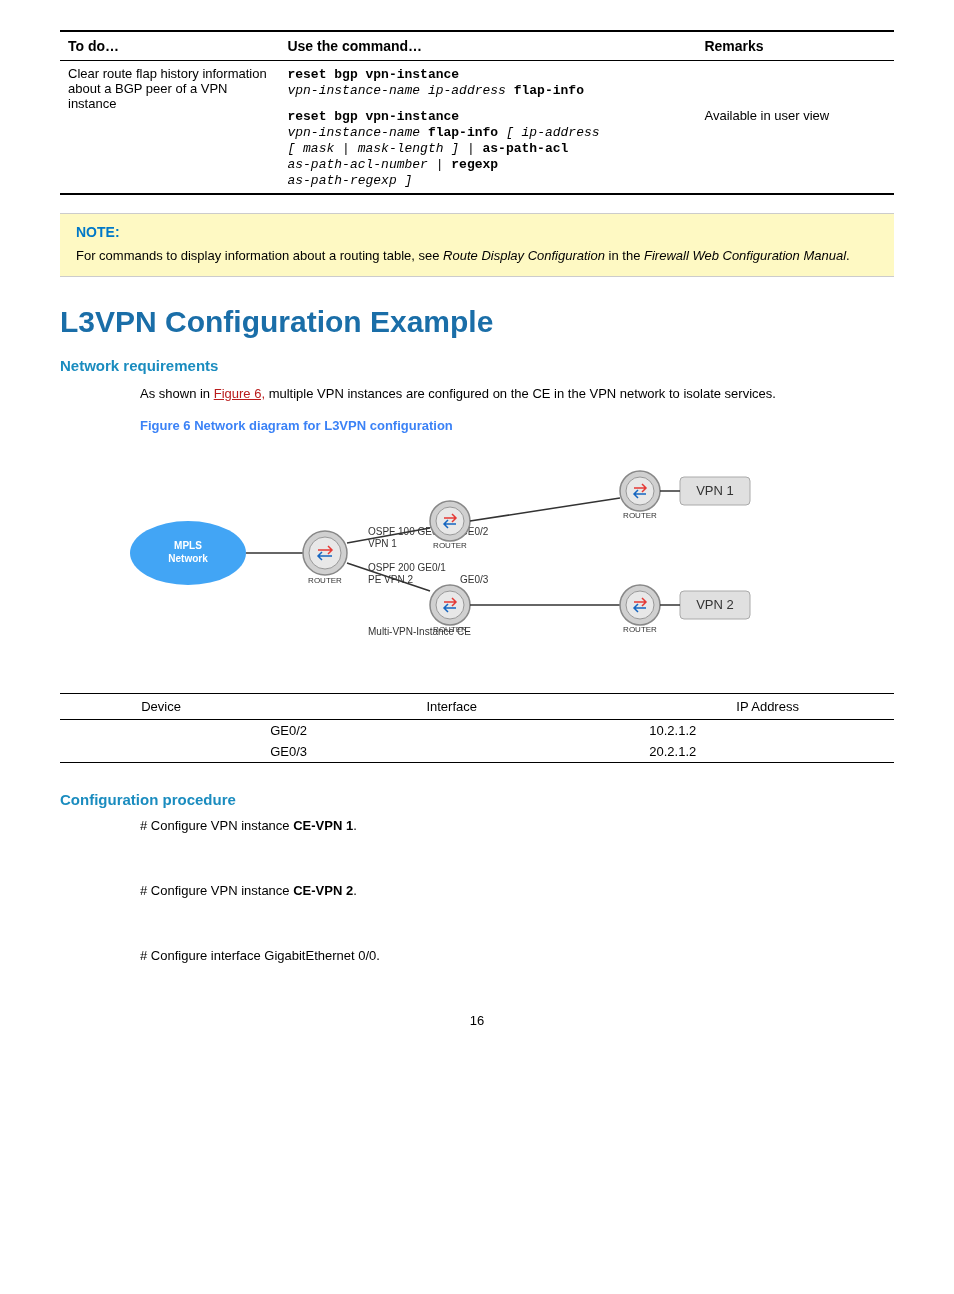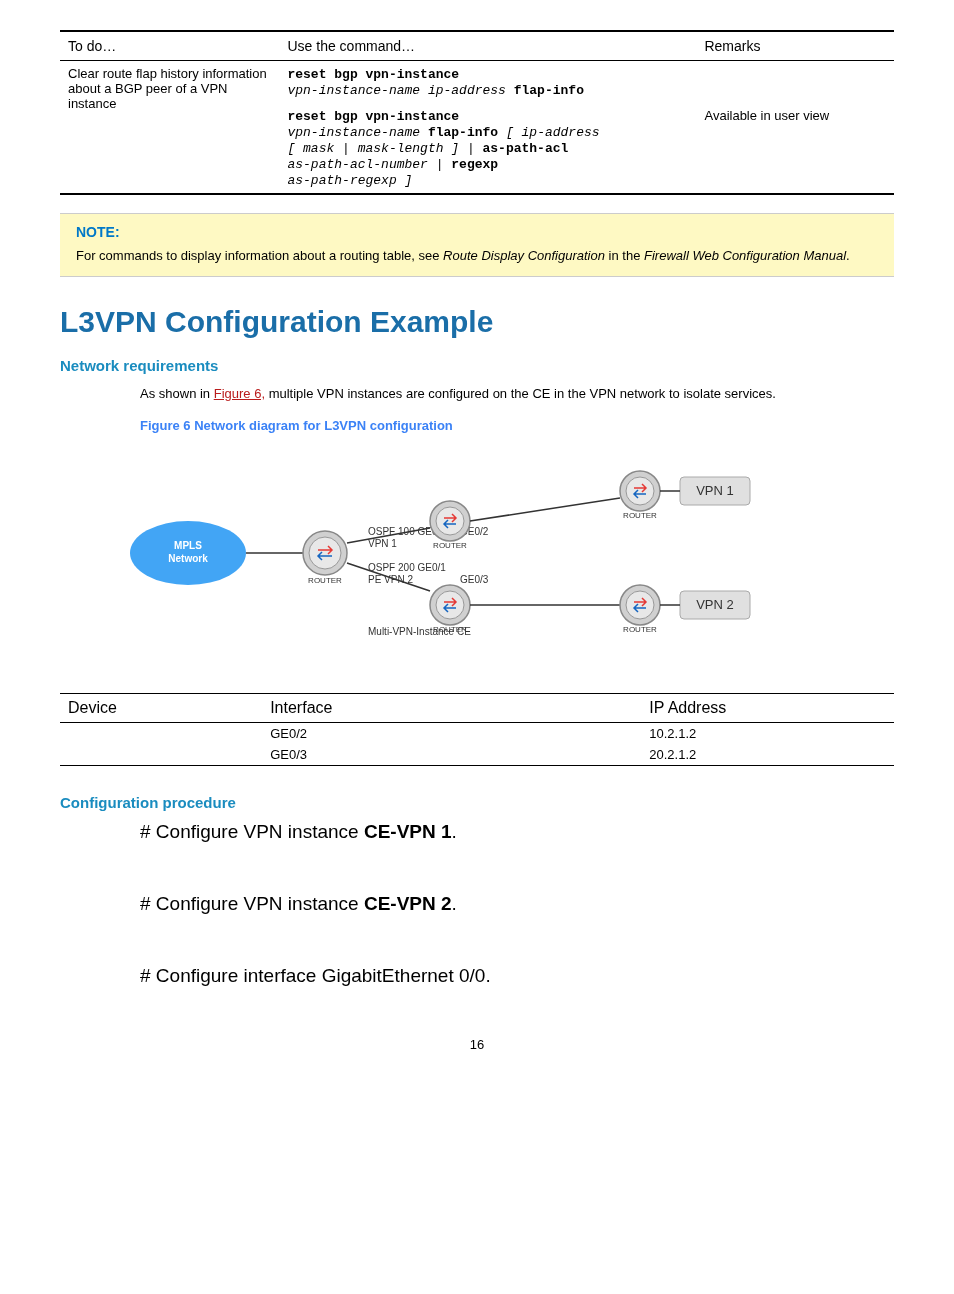--- a/index.html
+++ b/index.html
@@ -16,21 +16,21 @@
     
     .cmd-table {
       width: 100%;
       border-collapse: collapse;
       margin-bottom: 18px;
       border-top: 2px solid #000;
       border-bottom: 2px solid #000;
     }
     .cmd-table th {
       text-align: left;
-      font-weight: normal;
+      font-weight: bold;
       padding: 6px 8px;
       border-bottom: 1px solid #000;
       font-size: 14px;
     }
     .cmd-table td {
       padding: 5px 8px;
       vertical-align: top;
       font-size: 13px;
     }
     .cmd-table .col1 { width: 200px; }
@@ -108,39 +108,39 @@
 
     
     .ip-table {
       width: 100%;
       border-collapse: collapse;
       margin-bottom: 28px;
       border-top: 1.5px solid #000;
       border-bottom: 1.5px solid #000;
     }
     .ip-table th {
-      text-align: left;
+      text-align: center;
       padding: 5px 8px;
       font-weight: normal;
       border-bottom: 1px solid #000;
-      font-size: 16px;
+      font-size: 13px;
     }
     .ip-table td {
       padding: 3px 8px;
       font-size: 13px;
     }
     .ip-table .col1 { width: 160px; }
     .ip-table .col2 { width: 300px; }
     .ip-table .col3 { width: 200px; }
 
     
     .config-text {
       margin-left: 80px;
       margin-bottom: 50px;
-      font-size: 19px;
+      font-size: 13px;
     }
 
     
     .page-number {
       text-align: center;
       margin-top: 30px;
       font-size: 13px;
     }
 
     .content-indent {

